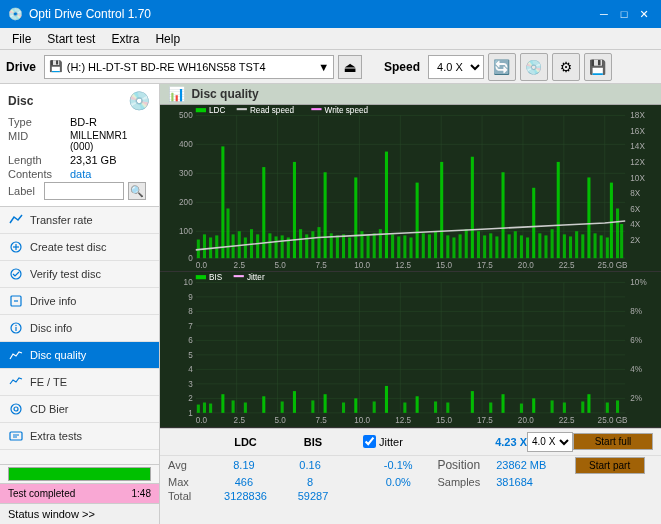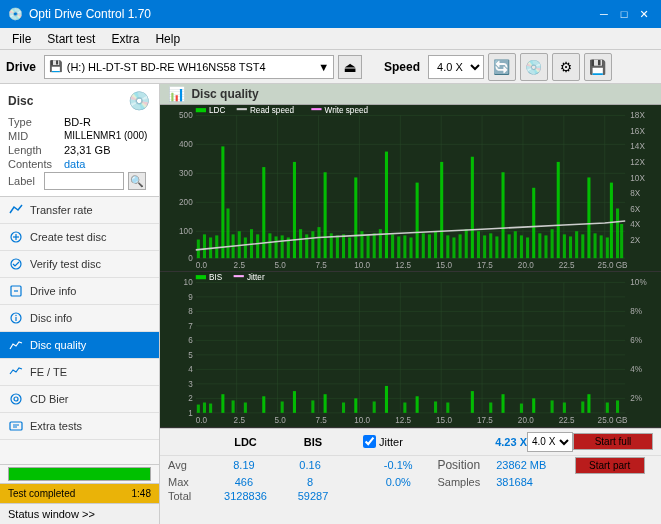--- a/index.html
+++ b/index.html
@@ -28,60 +28,60 @@
     .main-layout { display: flex; height: calc(524px - 28px - 22px - 34px); }
 
     
     .sidebar { width: 160px; background: #f5f5f5; border-right: 1px solid #ccc; display: flex; flex-direction: column; flex-shrink: 0; }
 
     
     .disc-panel { border-bottom: 1px solid #ccc; padding: 6px 8px; background: white; }
     .disc-panel-header { display: flex; align-items: center; justify-content: space-between; margin-bottom: 4px; }
     .disc-title { font-weight: bold; font-size: 12px; color: #333; }
     .disc-icon { font-size: 18px; }
-    .disc-row { display: flex; gap: 6px; font-size: 11px; margin-bottom: 2px; }
+    .disc-row { display: flex; gap: 12px; font-size: 11px; margin-bottom: 2px; }
     .disc-row-label { color: #555; min-width: 50px; }
     .disc-row-value { color: #000; font-weight: 500; }
     .disc-row-value.blue { color: #0078d7; }
     .label-input-row { display: flex; align-items: center; gap: 4px; margin-top: 2px; }
     .label-input-row label { color: #555; font-size: 11px; min-width: 32px; }
     .label-input { border: 1px solid #aaa; height: 18px; width: 80px; font-size: 10px; padding: 1px 3px; }
     .label-icon-btn { width: 18px; height: 18px; border: 1px solid #aaa; background: #e8e8e8; cursor: pointer; display: flex; align-items: center; justify-content: center; font-size: 11px; }
 
     
     .nav-items { flex: 1; display: flex; flex-direction: column; }
     .nav-item { display: flex; align-items: center; gap: 6px; padding: 5px 8px; cursor: pointer; border-bottom: 1px solid #e0e0e0; font-size: 11px; color: #333; }
     .nav-item.active { background: #0078d7; color: white; }
     .nav-item-icon { width: 16px; height: 16px; display: flex; align-items: center; justify-content: center; flex-shrink: 0; }
     .nav-item-icon svg { width: 14px; height: 14px; }
 
     
     .status-area { border-top: 1px solid #ccc; }
     .status-window-btn { padding: 4px 8px; font-size: 11px; cursor: pointer; display: flex; align-items: center; gap: 4px; background: #f0f0f0; border-top: 1px solid #ccc; }
     .progress-bar-container { height: 14px; background: #e0e0e0; border: 1px solid #aaa; margin: 0 4px; }
     .progress-bar-fill { height: 100%; background: #00c000; }
-    .status-bottom { display: flex; align-items: center; justify-content: space-between; padding: 2px 8px; background: #eab308; border-top: 1px solid #ccc; font-size: 10px; height: 20px; }
+    .status-bottom { display: flex; align-items: center; justify-content: space-between; padding: 2px 8px; background: #f9a8d4; border-top: 1px solid #ccc; font-size: 10px; height: 20px; }
 
     
     .content-area { flex: 1; background: #2a3a2a; display: flex; flex-direction: column; overflow: hidden; }
 
     
     .dq-header { background: #d0d8d0; display: flex; align-items: center; padding: 2px 8px; gap: 6px; height: 22px; border-bottom: 1px solid #aaa; }
     .dq-icon { font-size: 14px; }
     .dq-title { font-weight: bold; font-size: 12px; color: #333; }
 
     
     .charts-area { flex: 1; display: flex; flex-direction: column; background: #1e2e1e; }
 
     
     .chart-container { flex: 1; position: relative; border-bottom: 1px solid #333; }
 
     
     .bottom-panel { background: #f0f0f0; border-top: 1px solid #ccc; height: 110px; display: flex; flex-direction: column; }
-    .action-btn { padding: 3px 10px; font-size: 11px; background: #b91c1c; border: 1px solid #aaa; cursor: pointer; min-width: 70px; }
+    .action-btn { padding: 3px 10px; font-size: 11px; background: #a16207; border: 1px solid #aaa; cursor: pointer; min-width: 70px; }
 
     
     .chart-svg { width: 100%; height: 100%; }
   </style>
 </head>
 <body>
 
 <div class="title-bar">
   <div class="title-bar-left">
     <span>💿</span>

